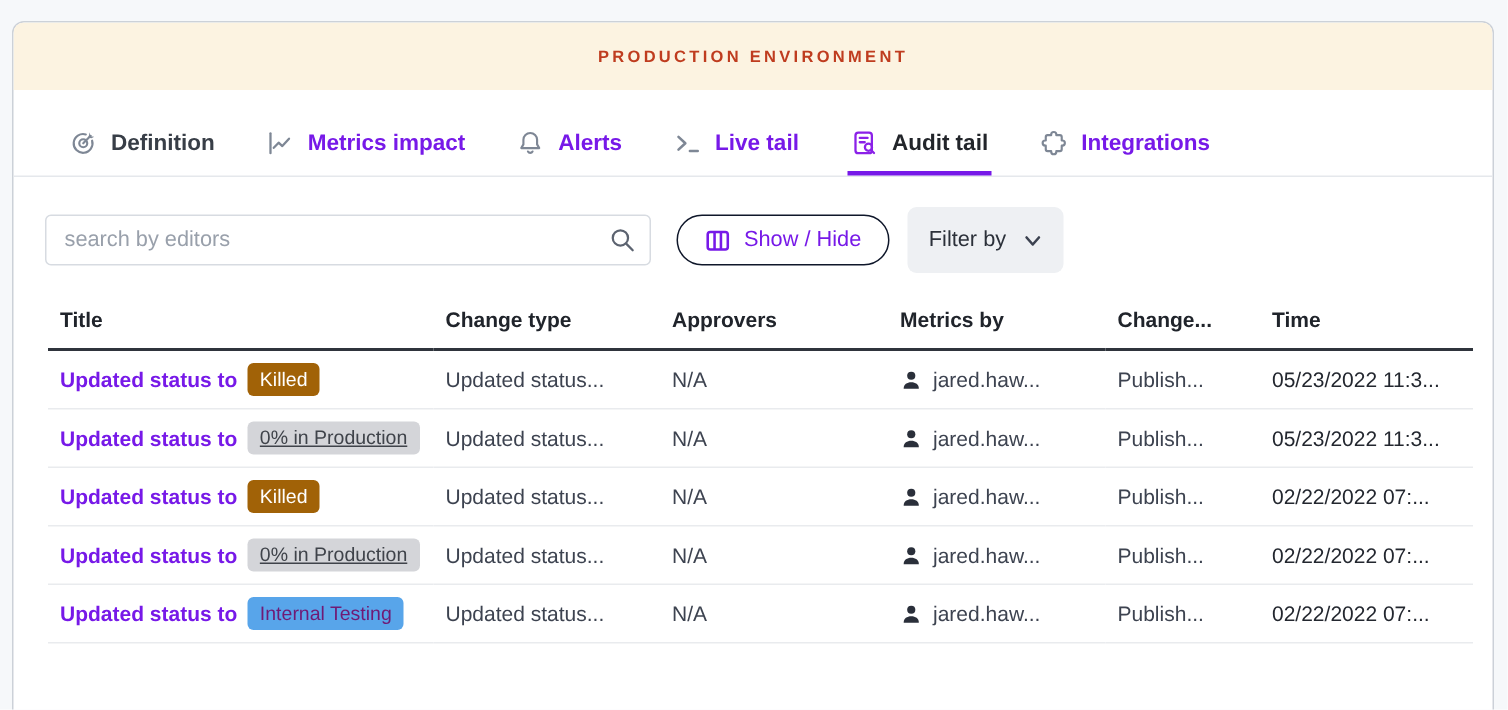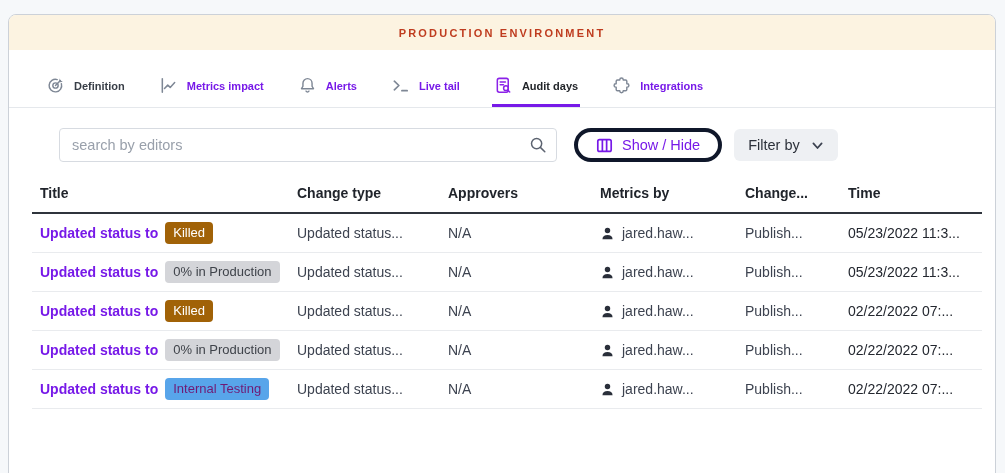--- a/index.html
+++ b/index.html
@@ -14,21 +14,21 @@
   .card {
     position:absolute; left:8px; top:14px;
     width:988px; height:470px;
     background:#ffffff;
     border:1px solid #ccd1d8;
     border-radius:8px 8px 0 0;
     overflow:hidden;
   }
   
   .env-banner {
-    height:35px; background:#fcf3e1;
+    height:45px; background:#fcf3e1;
     display:flex; align-items:center; justify-content:center;
   }
   .env-banner span {
     font-size:11px; font-weight:700; letter-spacing:2.2px;
     color:#bf3c1f; text-transform:uppercase;
   }
   
   .header-row {
     display:flex; align-items:center; justify-content:space-between;
     padding:24px 18px 0 26px;
@@ -38,47 +38,47 @@
   .status-item { display:flex; align-items:center; gap:7px; white-space:nowrap; }
   .dot { width:11px; height:11px; border-radius:50%; background:#2ebd77; display:inline-block; }
   
   .tabs {
     display:flex; gap:30px; align-items:stretch;
     margin-top:16px; padding:0 24px 0 35px;
     border-bottom:1px solid #e5e8ec;
   }
   .tab {
     display:flex; align-items:center; gap:9px;
-    padding:10px 2px 12px; font-size:11px; font-weight:600;
+    padding:10px 2px 12px; font-size:15px; font-weight:600;
     cursor:pointer; white-space:nowrap;
   }
   .tab--default { color:#383e47; }
   .tab--link   { color:#7719e8; }
   .tab--active { color:#22252a; border-bottom:3px solid #7719e8; padding-bottom:9px; }
   .tab svg { flex:0 0 auto; }
   
   .toolbar { display:flex; align-items:center; margin:20px 18px 0 21px; }
-  .search-box { position:relative; width:498px;margin-left:29px; }
+  .search-box { position:relative; width:404px; }
   .search-box input {
     width:100%; height:34px;
     border:1px solid #d7dbe1; border-radius:4px;
     padding:0 36px 0 12px; font-size:14.5px; color:#333;
     font-family:"Liberation Sans", sans-serif; outline:none; background:#fff;
   }
   .search-box input::placeholder { color:#99a0ab; }
   .search-box .search-icon { position:absolute; right:10px; top:8px; }
   .btn-showhide {
     margin-left:17px; height:34px; padding:0 18px;
     display:flex; align-items:center; gap:9px;
-    border:4px solid #0f172a; border-radius:17px; background:#fff;
+    border:1px solid #0f172a; border-radius:17px; background:#fff;
     color:#7719e8; font-size:14.5px; font-weight:500; cursor:pointer;
     font-family:"Liberation Sans", sans-serif;
   }
   .btn-filter {
-    margin-left:12px; height:32px; padding:0 14px;
+    margin-left:12px; height:44px; padding:0 14px;
     display:flex; align-items:center; gap:11px;
     border:none; border-radius:6px; background:#eef0f3;
     color:#2c313a; font-size:14.5px; cursor:pointer;
     font-family:"Liberation Sans", sans-serif;
   }
   
   .table-wrap { margin:15px 12px 0 23px; }
   table { width:950px; border-collapse:collapse; table-layout:fixed; }
   th {
     text-align:left; font-size:14px; font-weight:700; color:#20242b;
@@ -88,21 +88,21 @@
     font-size:14px; color:#3d4350;
     padding:8px 4px 8px 8px; border-bottom:1px solid #e9ebee;
     white-space:nowrap; overflow:hidden;
   }
   .title-cell { color:#7719e8; font-weight:700; }
   .badge {
     display:inline-block; margin-left:7px; padding:3px 8px 4px;
     border-radius:4px; font-size:13px; font-weight:400; vertical-align:1px;
   }
   .badge[data-color="red"]  { background:#a16207; color:#ffffff; }
-  .badge[data-color="gray"] { background:#d4d5d9; color:#3f434a; }
+  .badge[data-color="gray"] { background:#d4d5d9; color:#3f434a;text-decoration:underline; }
   .badge[data-color="blue"] { background:#58a5ea; color:#701a75; }
   .edited-cell { display:flex; align-items:center; gap:7px; }
   .time-cell { color:#23272f; }
 </style>
 </head>
 <body>
 
 <div class="card">
 
   <div class="env-banner">
@@ -142,21 +142,21 @@
       <span>Live tail</span>
     </div>
     <div class="tab tab--active">
       <svg width="19" height="19" viewBox="0 0 20 20" fill="none" stroke="#8b21e8" stroke-width="1.6" stroke-linecap="round" stroke-linejoin="round">
           <rect x="3.5" y="2.5" width="11.5" height="14.5" rx="2"></rect>
           <path d="M6.5 6.3h5.5"></path>
           <path d="M6.5 9.3h3.5"></path>
           <circle cx="12.6" cy="12.8" r="2.5"></circle>
           <path d="M14.4 14.7l2.1 2.1"></path>
         </svg>
-      <span>Audit days</span>
+      <span>Audit tail</span>
     </div>
     <div class="tab tab--link">
       <svg width="19" height="19" viewBox="0 0 20 20" fill="none" stroke="#7e8795" stroke-width="1.5" stroke-linejoin="round">
           <path d="M8.2 3.9a1.8 1.8 0 0 1 3.6 0v.4h2.5A1.3 1.3 0 0 1 15.6 5.6v2.5h.4a1.8 1.8 0 0 1 0 3.6h-.4v2.5a1.3 1.3 0 0 1-1.3 1.3h-2.5v.4a1.8 1.8 0 0 1-3.6 0v-.4H5.7a1.3 1.3 0 0 1-1.3-1.3v-2.5H4a1.8 1.8 0 0 1 0-3.6h.4V5.6a1.3 1.3 0 0 1 1.3-1.3h2.5z"></path>
         </svg>
       <span>Integrations</span>
     </div>
   </div>
 
   <div class="toolbar">

